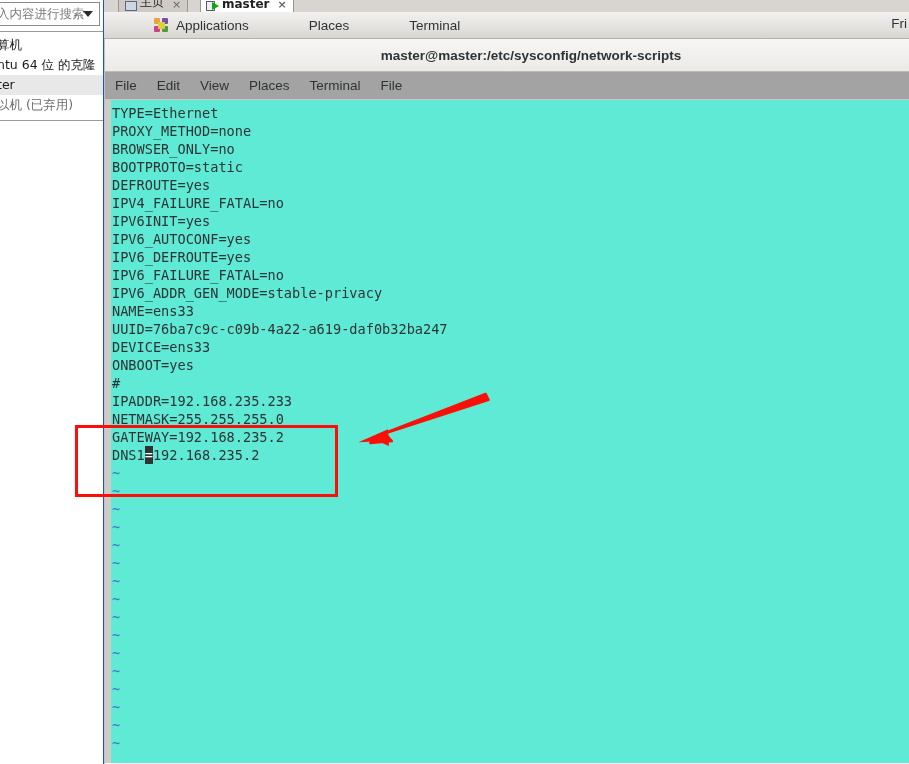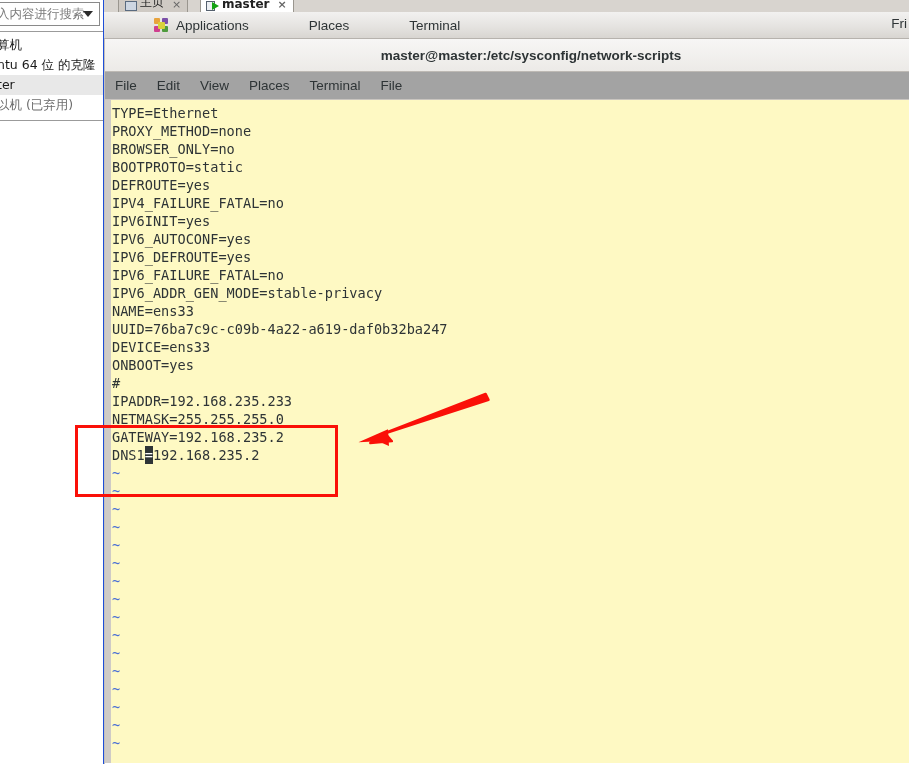--- a/index.html
+++ b/index.html
@@ -150,21 +150,21 @@
     display: flex; align-items: center; padding-left: 0;
   }
   .tm-item {
     font-size: 13.5px; color: #2e3436;
     padding: 0 10px; height: 28px;
     display: flex; align-items: center;
   }
   .term-body {
     position: relative;
     height: 663px;
-    background: #fef9c3;
+    background: #5eead4;
     overflow: hidden;
   }
   .term-scroll {
     position: absolute; left: 0; top: 0;
     width: 6px; height: 100%;
     background: #f3f2f1;
     border-right: 1px solid #c9c5c0;
   }
   .term-scroll .thumb {
     position: absolute; left: 0; top: 0;

